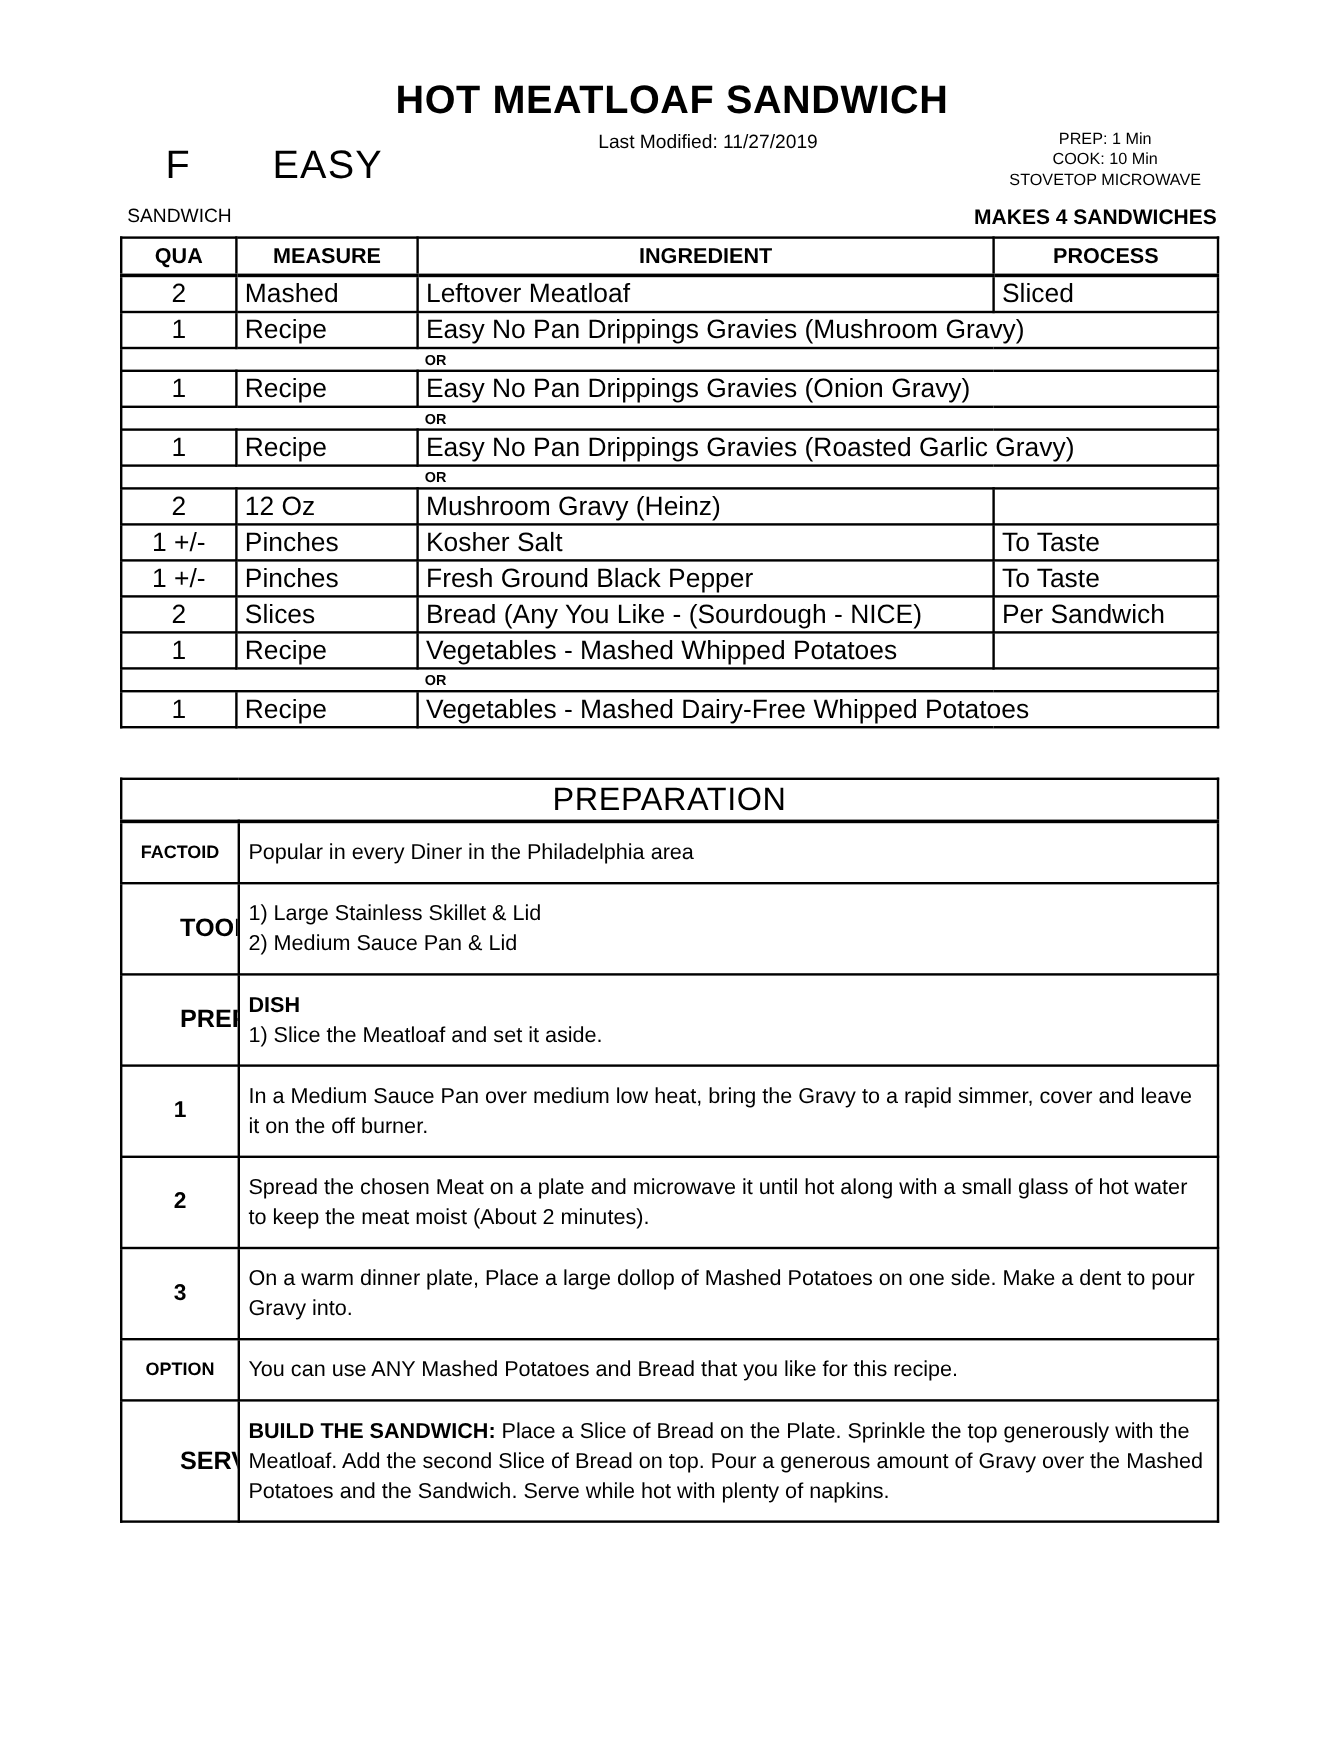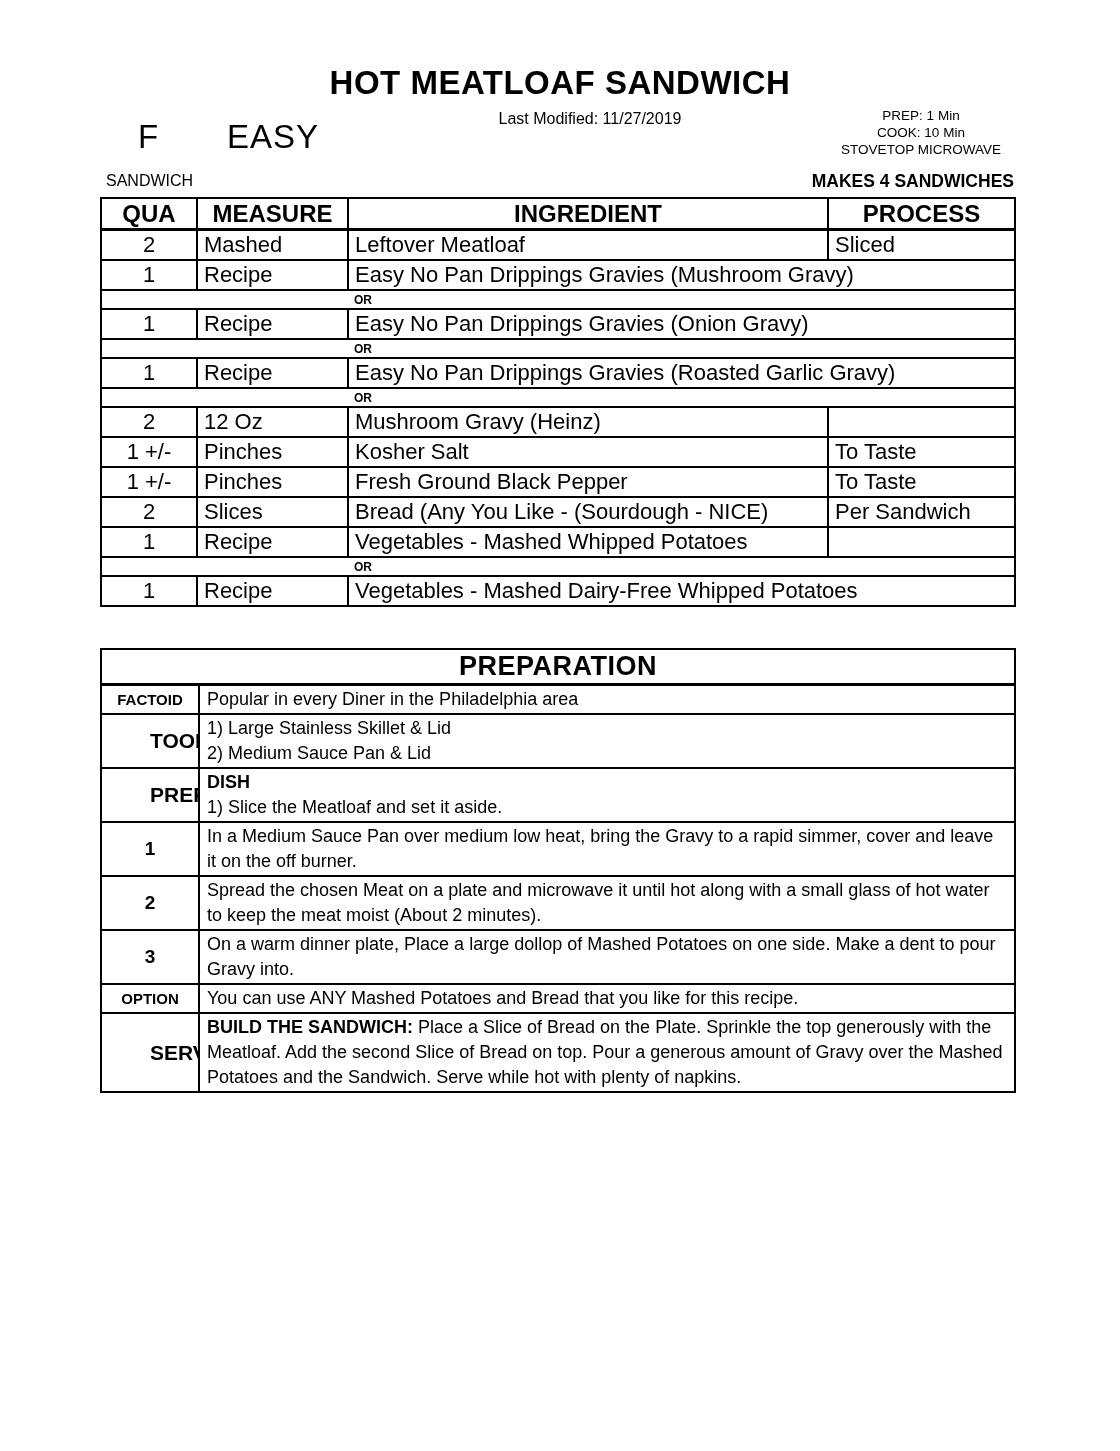--- a/index.html
+++ b/index.html
@@ -25,44 +25,44 @@
   .category { position:absolute; top:172px; left:106px; font-size:16px; }
   .yield {
     position:absolute; top:171px; right:106px; font-size:17.5px; font-weight:bold;
   }
   
   table { border-collapse:collapse; table-layout:fixed; }
   td, th { border:2px solid #000; overflow:hidden; }
   
   .ing-table { position:absolute; left:100px; top:197px; width:914px; }
   .ing-table th {
-    height:29px; font-size:24px; font-weight:bold; text-align:center;
+    height:29px; font-size:18px; font-weight:bold; text-align:center;
     border-bottom:3px solid #000; padding:0 4px;
   }
   .ing-table tr.item td { height:28px; font-size:22px; white-space:nowrap; }
   .ing-table td.qua { text-align:center; padding:0 2px; }
   .ing-table td.measure, .ing-table td.ingredient, .ing-table td.process { padding:0 6px; }
   .ing-table tr.or-row td {
     height:17px; font-size:12px; font-weight:bold; padding:0 0 0 252px;
     white-space:nowrap;
   }
   
   .prep-table { position:absolute; left:100px; top:648px; width:914px; }
   .prep-table th.prep-title {
-    height:30px; font-size:27px; font-weight:bold; text-align:center;
+    height:30px; font-size:27px; font-weight:normal; text-align:center;
     border-bottom:3px solid #000; letter-spacing:0.5px;
   }
   .prep-table td.plabel {
     text-align:center; vertical-align:middle; font-weight:bold; padding:0 2px;
   }
   .prep-table td.plabel.sm { font-size:15px;border-radius:12px; }
   .prep-table td.plabel.md { font-size:19px; }
   .prep-table td.plabel.lg { font-size:21px;padding-left:48px; }
   .prep-table td.pcontent {
-    font-size:18px; line-height:25px; padding:1px 7px; vertical-align:middle;
+    font-size:18px; line-height:25px; padding:12px 7px; vertical-align:middle;
   }
   .pline { min-height:25px; }
 </style>
 </head>
 <body>
 
 <div class="page">
 
   <div class="title">HOT MEATLOAF SANDWICH</div>
   <div class="last-modified">Last Modified: 11/27/2019</div>

